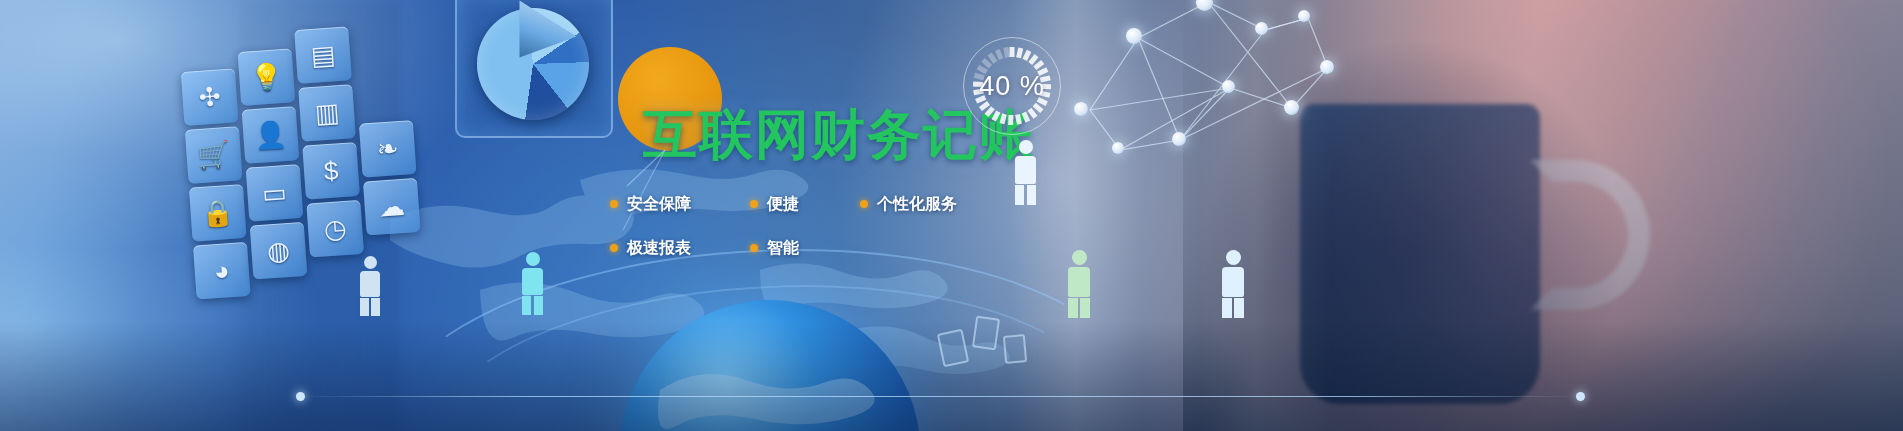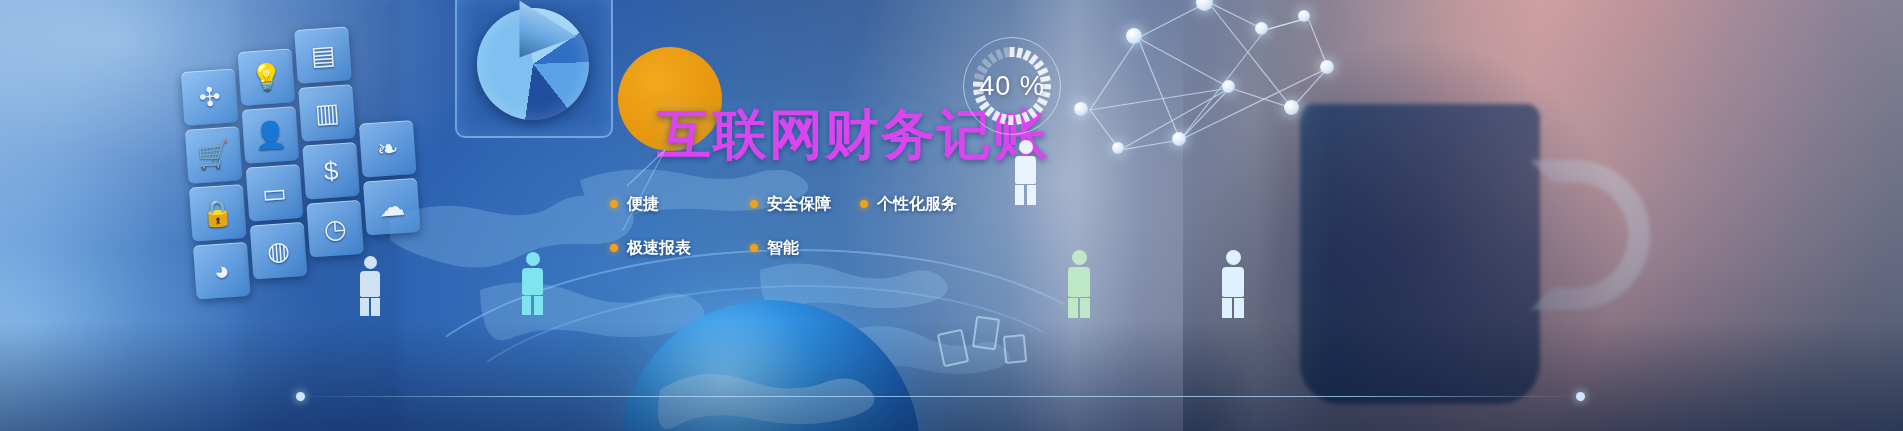--- a/index.html
+++ b/index.html
@@ -141,23 +141,23 @@
 
   
   .orange-disc {
     position:absolute; left:618px; top:47px; width:104px; height:104px;
     border-radius:50%;
     background:radial-gradient(circle at 38% 32%, #f2a81d 0%, #e8990f 55%, #dd8e08 100%);
   }
 
   
   .title {
-    position:absolute; left:657px; top:99px;
+    position:absolute; left:643px; top:99px;
     font-size:54px; font-weight:700; letter-spacing:2px;
-    color:#d946ef; white-space:nowrap;
+    color:#22c55e; white-space:nowrap;
     text-shadow:0 2px 6px rgba(8,35,80,.55), 0 0 18px rgba(120,180,255,.35);
   }
 
   
   .features {
     position:absolute; left:610px; top:182px;
     display:grid;
     grid-template-columns:140px 110px 120px;
     grid-auto-rows:44px;
     column-gap:0px;
@@ -310,25 +310,25 @@
   <div class="title">互联网财务记账</div>
 
   <svg style="position:absolute; left:595px; top:150px; width:200px; height:110px;">
     <line x1="70" y1="0" x2="32" y2="36" stroke="rgba(175,215,255,.55)" stroke-width="1.2"></line>
     <line x1="70" y1="0" x2="28" y2="80" stroke="rgba(175,215,255,.45)" stroke-width="1.2"></line>
   </svg>
 
   <div class="features">
     <div class="feat">
       <span class="dot"></span>
-      <span>便捷</span>
+      <span>安全保障</span>
     </div>
     <div class="feat">
       <span class="dot"></span>
-      <span>安全保障</span>
+      <span>便捷</span>
     </div>
     <div class="feat">
       <span class="dot"></span>
       <span>个性化服务</span>
     </div>
     <div class="feat">
       <span class="dot"></span>
       <span>极速报表</span>
     </div>
     <div class="feat">

